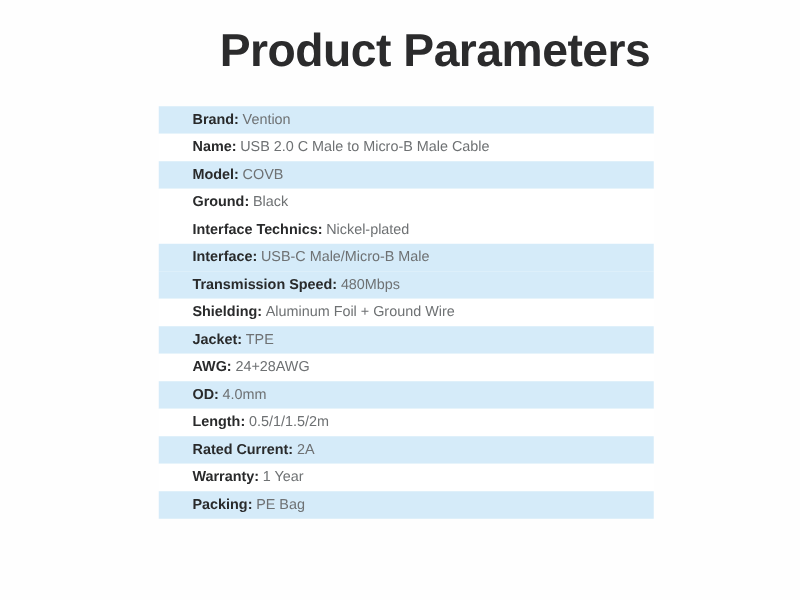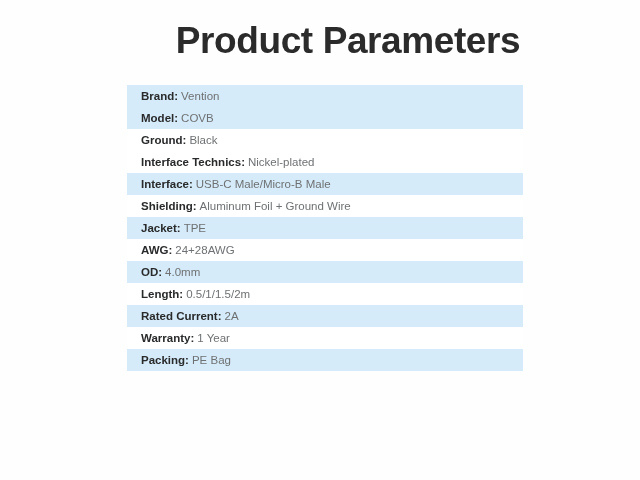--- a/index.html
+++ b/index.html
@@ -43,21 +43,21 @@
     left: 127px;
     width: 396px;
     border-collapse: collapse;
   }
   .spec-row {
     height: 22px;
     line-height: 22px;
     box-sizing: border-box;
     white-space: nowrap;
     overflow: hidden;
-    padding-left: 14px;
+    padding-left: 27px;
     font-size: 11.5px;
   }
   .spec-row.tinted {
     background: #d5ebf9;
   }
   .spec-row.plain {
     background: #ffffff;
   }
   .spec-label {
     font-weight: bold;
@@ -77,24 +77,26 @@
 </style>
 </head>
 <body>
 
 <div class="page">
 
   <div class="title">Product Parameters</div>
 
   <div class="spec-table" id="spec-table">
       <div class="spec-row tinted"><span class="spec-label">Brand</span><span class="spec-sep">:</span><span class="spec-value">Vention</span></div>
+      <div class="spec-row plain"><span class="spec-label">Name</span><span class="spec-sep">:</span><span class="spec-value">USB 2.0 C Male to Micro-B Male Cable</span></div>
       <div class="spec-row tinted"><span class="spec-label">Model</span><span class="spec-sep">:</span><span class="spec-value">COVB</span></div>
       <div class="spec-row plain"><span class="spec-label">Ground</span><span class="spec-sep">:</span><span class="spec-value">Black</span></div>
       <div class="spec-row plain"><span class="spec-label">Interface Technics</span><span class="spec-sep">:</span><span class="spec-value">Nickel-plated</span></div>
       <div class="spec-row tinted"><span class="spec-label">Interface</span><span class="spec-sep">:</span><span class="spec-value">USB-C Male/Micro-B Male</span></div>
+      <div class="spec-row tinted"><span class="spec-label">Transmission Speed</span><span class="spec-sep">:</span><span class="spec-value">480Mbps</span></div>
       <div class="spec-row plain"><span class="spec-label">Shielding</span><span class="spec-sep">:</span><span class="spec-value">Aluminum Foil + Ground Wire</span></div>
       <div class="spec-row tinted"><span class="spec-label">Jacket</span><span class="spec-sep">:</span><span class="spec-value">TPE</span></div>
       <div class="spec-row plain"><span class="spec-label">AWG</span><span class="spec-sep">:</span><span class="spec-value">24+28AWG</span></div>
       <div class="spec-row tinted"><span class="spec-label">OD</span><span class="spec-sep">:</span><span class="spec-value">4.0mm</span></div>
       <div class="spec-row plain"><span class="spec-label">Length</span><span class="spec-sep">:</span><span class="spec-value">0.5/1/1.5/2m</span></div>
       <div class="spec-row tinted"><span class="spec-label">Rated Current</span><span class="spec-sep">:</span><span class="spec-value">2A</span></div>
       <div class="spec-row plain"><span class="spec-label">Warranty</span><span class="spec-sep">:</span><span class="spec-value">1 Year</span></div>
       <div class="spec-row tinted"><span class="spec-label">Packing</span><span class="spec-sep">:</span><span class="spec-value">PE Bag</span></div>
     </div>
 

